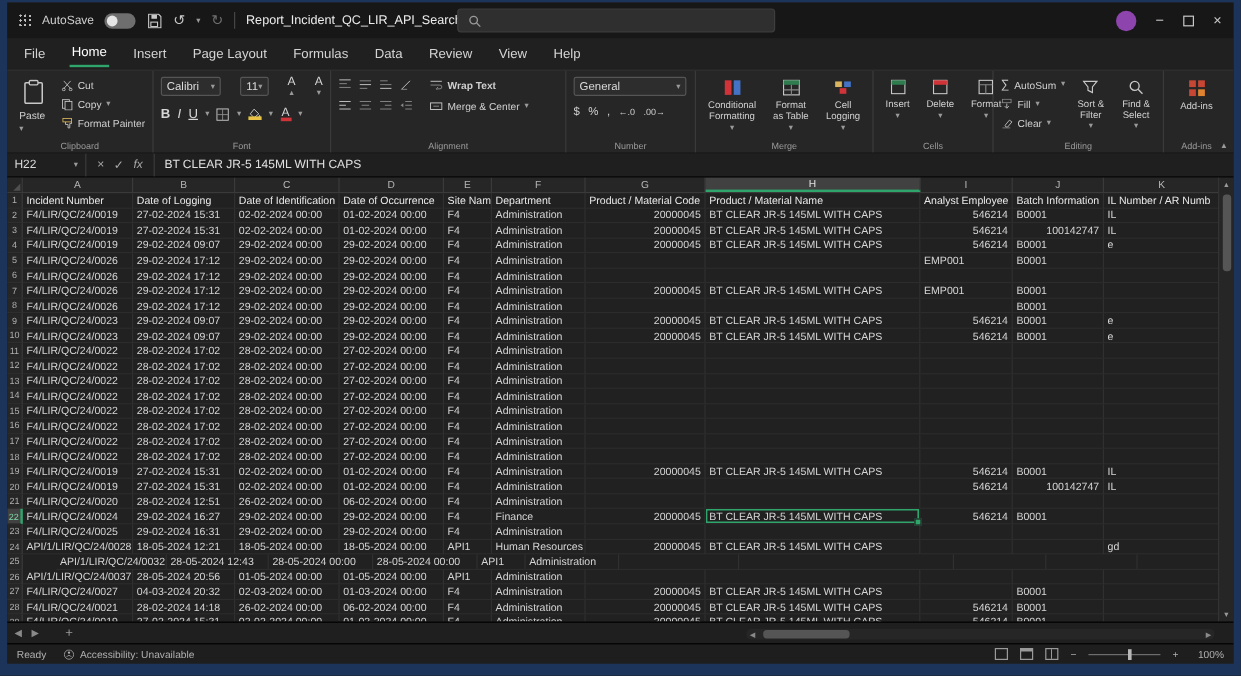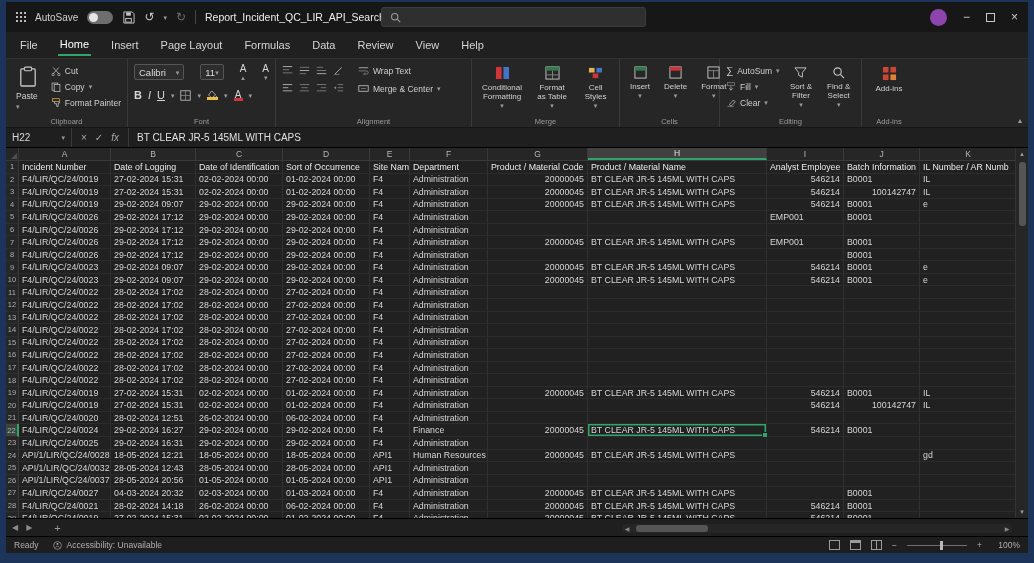--- a/index.html
+++ b/index.html
@@ -228,21 +228,21 @@
         <span class="icA">
             <span style="font-size:10px">A</span>
             <span class="colbar-r"></span>
           </span>
         <span class="car">▾</span>
       </div>
       <span class="glabel">Font</span>
     </div>
 
     <div class="rgroup" style="width:196px; flex-direction:column; gap:5px;">
-      <div style="display:flex; align-items:center; gap:6px;">
+      <div style="display:flex; align-items:center; gap:6px;font-weight:bold;">
         <svg width="11" height="11" viewBox="0 0 14 14">
             <line x1="1" y1="2" x2="13" y2="2" stroke="#c8c8c8"></line>
             <line x1="1" y1="6" x2="9" y2="6" stroke="#888"></line>
             <line x1="1" y1="10" x2="13" y2="10" stroke="#888"></line>
           </svg>
         <svg width="11" height="11" viewBox="0 0 14 14">
             <line x1="1" y1="3" x2="13" y2="3" stroke="#888"></line>
             <line x1="1" y1="7" x2="13" y2="7" stroke="#c8c8c8"></line>
             <line x1="1" y1="11" x2="9" y2="11" stroke="#888"></line>
           </svg>
@@ -291,20 +291,34 @@
               <rect x="1" y="2" width="12" height="7" fill="none" stroke="#c8c8c8"></rect>
               <line x1="4" y1="5.5" x2="10" y2="5.5" stroke="#888"></line>
             </svg>
           <span>Merge &amp; Center</span>
           <span class="car">▾</span>
         </div>
       </div>
       <span class="glabel">Alignment</span>
     </div>
 
+    <div class="rgroup" style="width:108px; flex-direction:column; gap:5px;">
+      <div class="selbox" style="width:94px">
+        <span>General</span>
+        <span class="car">▾</span>
+      </div>
+      <div class="num-icons">
+        <span>$</span>
+        <span>%</span>
+        <span>,</span>
+        <span class="tinytxt">←.0</span>
+        <span class="tinytxt">.00→</span>
+      </div>
+      <span class="glabel">Number</span>
+    </div>
 
     <div class="rgroup" style="width:148px; justify-content:space-around;">
       <div class="bigbtn">
         <svg width="15" height="14" viewBox="0 0 16 15">
             <rect x="1" y="1" width="6" height="13" fill="#d13438"></rect>
             <rect x="9" y="1" width="6" height="13" fill="#4472c4"></rect>
           </svg>
         <span class="lbl2"><span>Conditional Formatting</span> <span class="car">▾</span></span>
       </div>
       <div class="bigbtn">
@@ -315,21 +329,21 @@
             <line x1="1" y1="9.5" x2="15" y2="9.5" stroke="#888"></line>
           </svg>
         <span class="lbl2"><span>Format as Table</span> <span class="car">▾</span></span>
       </div>
       <div class="bigbtn">
         <svg width="15" height="14" viewBox="0 0 16 15">
             <rect x="1" y="2" width="6" height="5" fill="#d9b45c"></rect>
             <rect x="9" y="2" width="6" height="5" fill="#4472c4"></rect>
             <rect x="5" y="8" width="6" height="5" fill="#d13438"></rect>
           </svg>
-        <span class="lbl2"><span>Cell Styles</span> <span class="car">▾</span></span>
+        <span class="lbl2"><span>Cell Logging</span> <span class="car">▾</span></span>
       </div>
       <span class="glabel">Merge</span>
     </div>
 
     <div class="rgroup" style="width:100px; justify-content:space-around;">
       <div class="bigbtn">
         <svg width="13" height="13" viewBox="0 0 14 14">
             <rect x="1" y="1" width="12" height="12" fill="none" stroke="#c8c8c8"></rect>
             <rect x="1" y="1" width="12" height="4" fill="#2f7d4f"></rect>
           </svg>
@@ -436,21 +450,21 @@
         <div class="colhdr" style="width: 77px;">I</div>
         <div class="colhdr" style="width: 76px;">J</div>
         <div class="colhdr" style="width: 97px;">K</div>
       </div>
     <div id="grid-rows">
         <div class="grow">
           <div class="rownum">1</div>
           <div class="gcell hdrtext" style="width: 92px;">Incident Number</div>
           <div class="gcell hdrtext" style="width: 85px;">Date of Logging</div>
           <div class="gcell hdrtext" style="width: 87px;">Date of Identification</div>
-          <div class="gcell hdrtext" style="width: 87px;">Sort of Occurrence</div>
+          <div class="gcell hdrtext" style="width: 87px;">Date of Occurrence</div>
           <div class="gcell hdrtext" style="width: 40px;">Site Name</div>
           <div class="gcell hdrtext" style="width: 78px;">Department</div>
           <div class="gcell hdrtext" style="width: 100px;">Product / Material Code</div>
           <div class="gcell hdrtext" style="width: 179px;">Product / Material Name</div>
           <div class="gcell hdrtext" style="width: 77px;">Analyst Employee ID</div>
           <div class="gcell hdrtext" style="width: 76px;">Batch Information</div>
           <div class="gcell hdrtext" style="width: 97px;">IL Number / AR Numb</div>
         </div>
         <div class="grow">
           <div class="rownum">2</div>
@@ -769,21 +783,21 @@
           <div class="gcell" style="width: 40px;">API1</div>
           <div class="gcell" style="width: 78px;">Human Resources</div>
           <div class="gcell num" style="width: 100px;">20000045</div>
           <div class="gcell" style="width: 179px;">BT CLEAR JR-5 145ML WITH CAPS</div>
           <div class="gcell" style="width: 77px;"></div>
           <div class="gcell" style="width: 76px;"></div>
           <div class="gcell" style="width: 97px;">gd</div>
         </div>
         <div class="grow">
           <div class="rownum">25</div>
-          <div class="gcell" style="width: 92px;">API/1/LIR/QC/24/0032</div>
+          <div class="gcell" style="width: 92px; margin-left: 28px;">API/1/LIR/QC/24/0032</div>
           <div class="gcell" style="width: 85px;">28-05-2024 12:43</div>
           <div class="gcell" style="width: 87px;">28-05-2024 00:00</div>
           <div class="gcell" style="width: 87px;">28-05-2024 00:00</div>
           <div class="gcell" style="width: 40px;">API1</div>
           <div class="gcell" style="width: 78px;">Administration</div>
           <div class="gcell" style="width: 100px;"></div>
           <div class="gcell" style="width: 179px;"></div>
           <div class="gcell" style="width: 77px;"></div>
           <div class="gcell" style="width: 76px;"></div>
           <div class="gcell" style="width: 97px;"></div>

